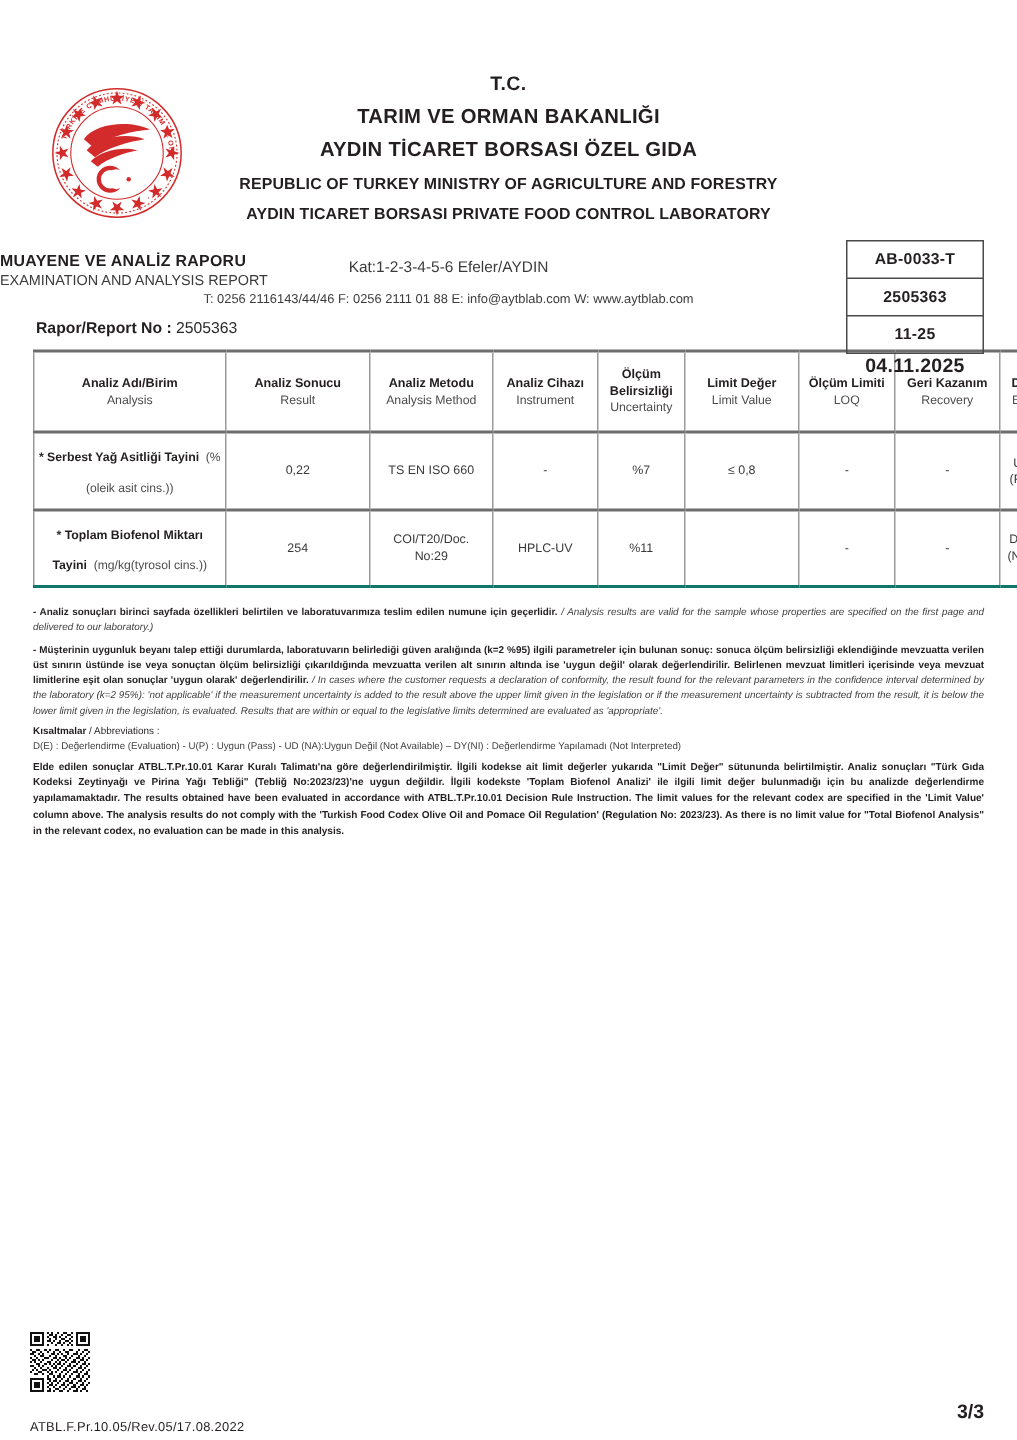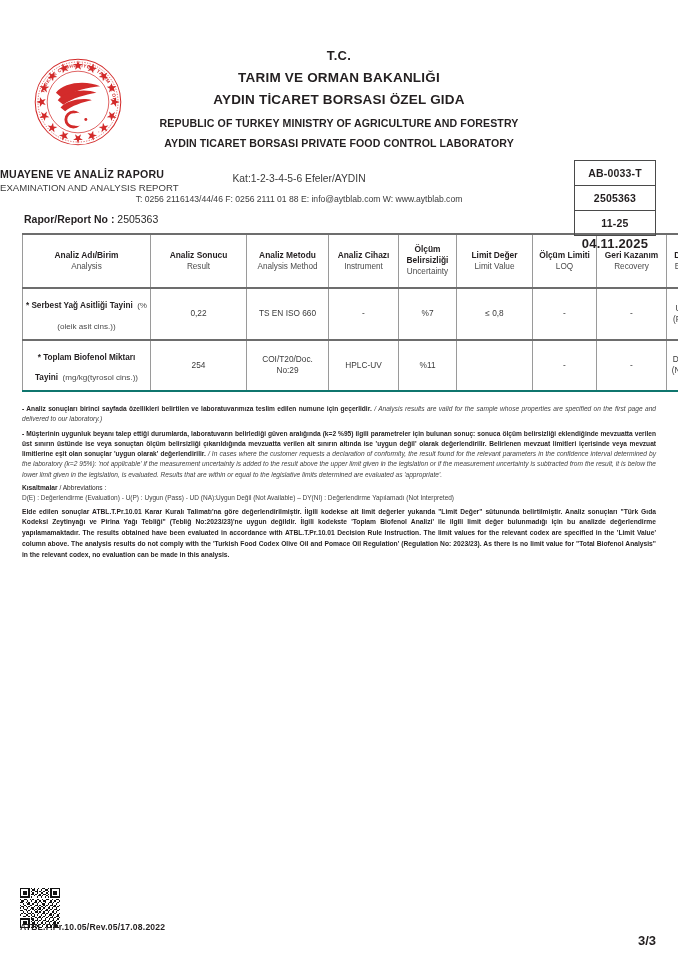--- a/index.html
+++ b/index.html
@@ -81,21 +81,21 @@
     font-size: 8.6px;
     color: #3b3b3b;
     margin-top: 10px;
   }
 
   
   .info-boxes {
     position: absolute;
     right: 22px;
     top: 160px;
-    width: 82px;
+    width: 92px;
     text-align: center;
   }
   .info-box {
     border: 1px solid #4a4a4a;
     border-bottom: none;
     font-size: 10.5px;
     font-weight: bold;
     padding: 6px 0 6px 0;
     color: #231f20;
     letter-spacing: .2px;
@@ -244,23 +244,23 @@
     position: absolute;
     left: 20px;
     bottom: 32px;
     width: 40px;
     height: 40px;
   }
   .qr svg { display: block; }
   .doc-code {
     position: absolute;
     left: 20px;
-    bottom: 28px;
+    bottom: 4px;
     font-size: 8.6px;
-    font-weight: bold;
+    font-weight: normal;
     color: #231f20;
     letter-spacing: .2px;
   }
   .page-no {
     position: absolute;
     right: 22px;
     bottom: 12px;
     font-size: 13px;
     font-weight: bold;
     color: #231f20;

